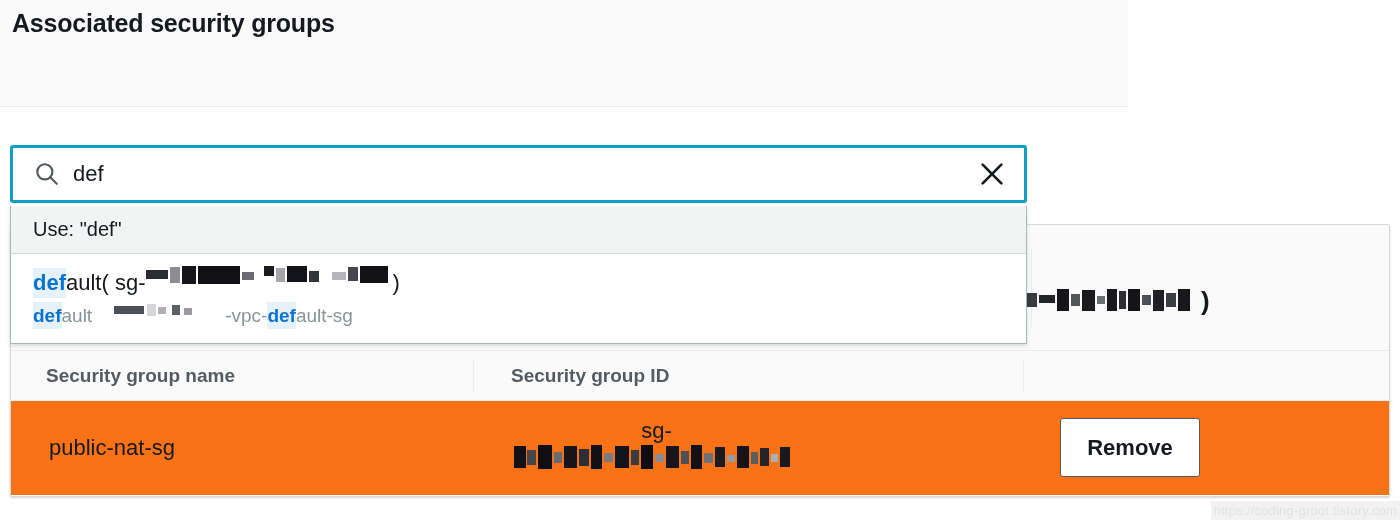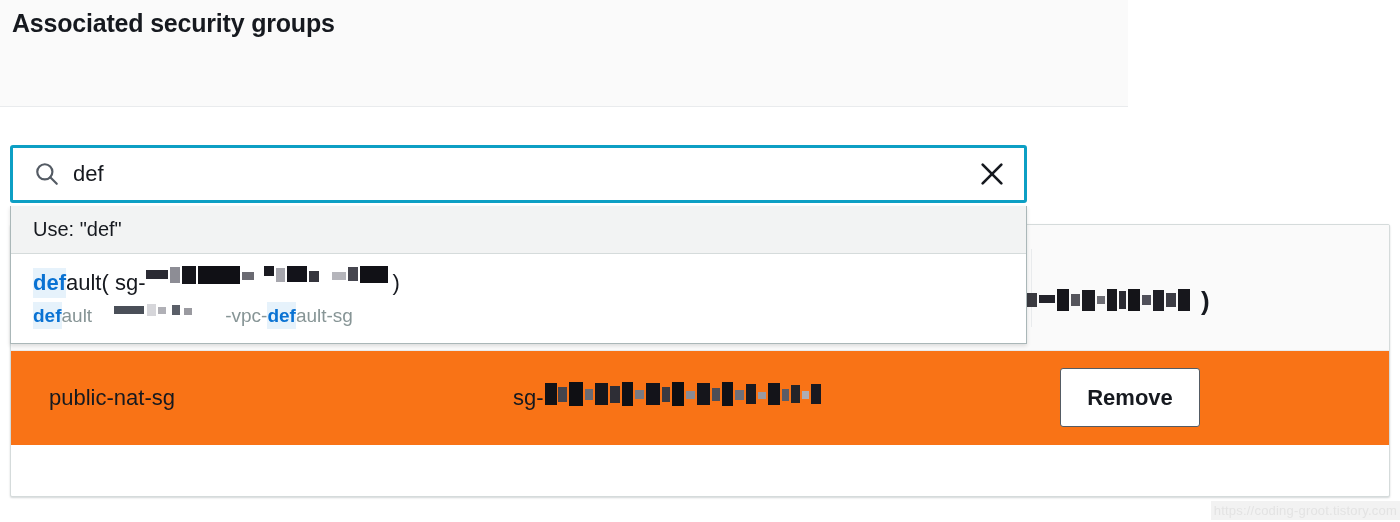--- a/index.html
+++ b/index.html
@@ -159,21 +159,21 @@
     background: #f97316;
     display: flex; align-items: center;
   }
   .td-name {
     position: absolute; left: 38px;
     font-size: 22px; color: #16191f;
   }
   .td-id {
     position: absolute; left: 502px;
     font-size: 22px; color: #16191f;
-    display: flex; align-items: center;
+    display: flex; align-items: center; flex-direction: column;
   }
   .remove-btn {
     position: absolute; left: 1049px; top: 17px;
     width: 140px; height: 59px;
     background: #ffffff;
     border: 1px solid #545b64;
     border-radius: 3px;
     color: #16191f;
     font-size: 22px; font-weight: bold;
     font-family: "Liberation Sans", sans-serif;
@@ -236,20 +236,26 @@
             <rect x="117" y="4" width="12" height="22" fill="#141418"></rect>
             <rect x="131" y="10" width="9" height="10" fill="#50505a"></rect>
             <rect x="142" y="5" width="11" height="21" fill="#1f1f25"></rect>
             <rect x="155" y="8" width="10" height="14" fill="#3c3c44"></rect>
             <rect x="167" y="4" width="12" height="22" fill="#17171c"></rect>
           </svg>
         </span><span>)</span>
       </div>
     </div>
 
+    <div class="thead">
+      <div class="col-div" style="left:462px"></div>
+      <div class="col-div" style="left:1012px"></div>
+      <div class="th th-name">Security group name</div>
+      <div class="th th-id">Security group ID</div>
+    </div>
 
     <div class="trow">
       <div class="td-name">public-nat-sg</div>
       <div class="td-id">
         <span>sg-</span>
         <span class="rb">
           <svg width="285" height="28" viewBox="0 0 285 28">
             <rect x="0" y="2" width="12" height="22" fill="#121216"></rect>
             <rect x="13" y="6" width="9" height="15" fill="#45454d"></rect>
             <rect x="24" y="1" width="14" height="24" fill="#0f0f13"></rect>

